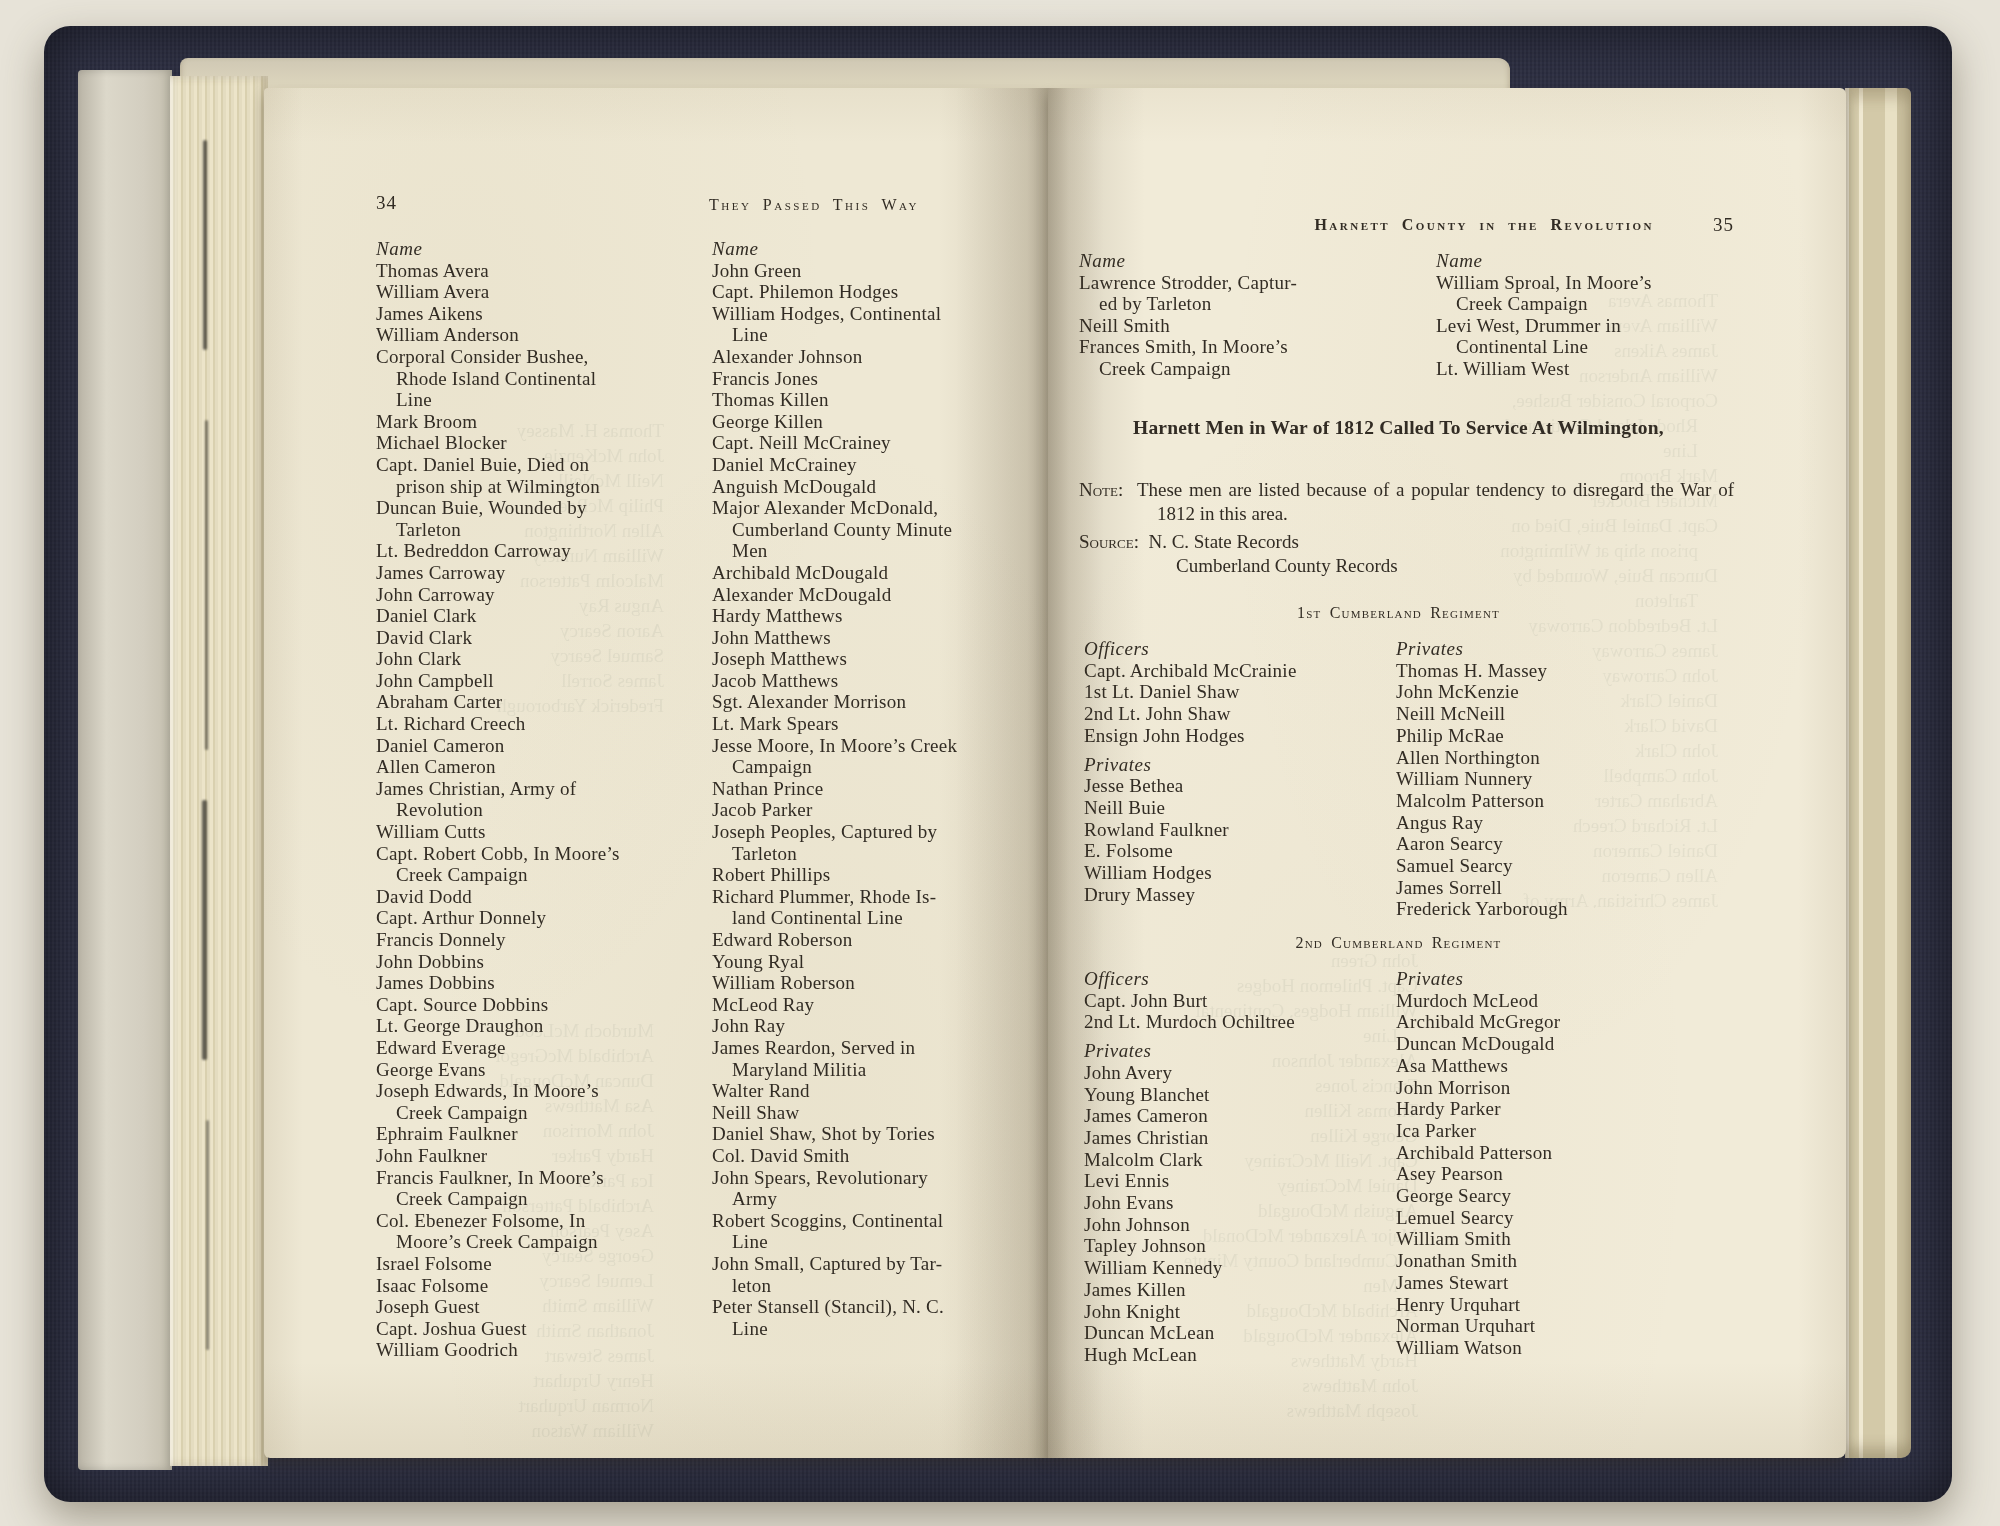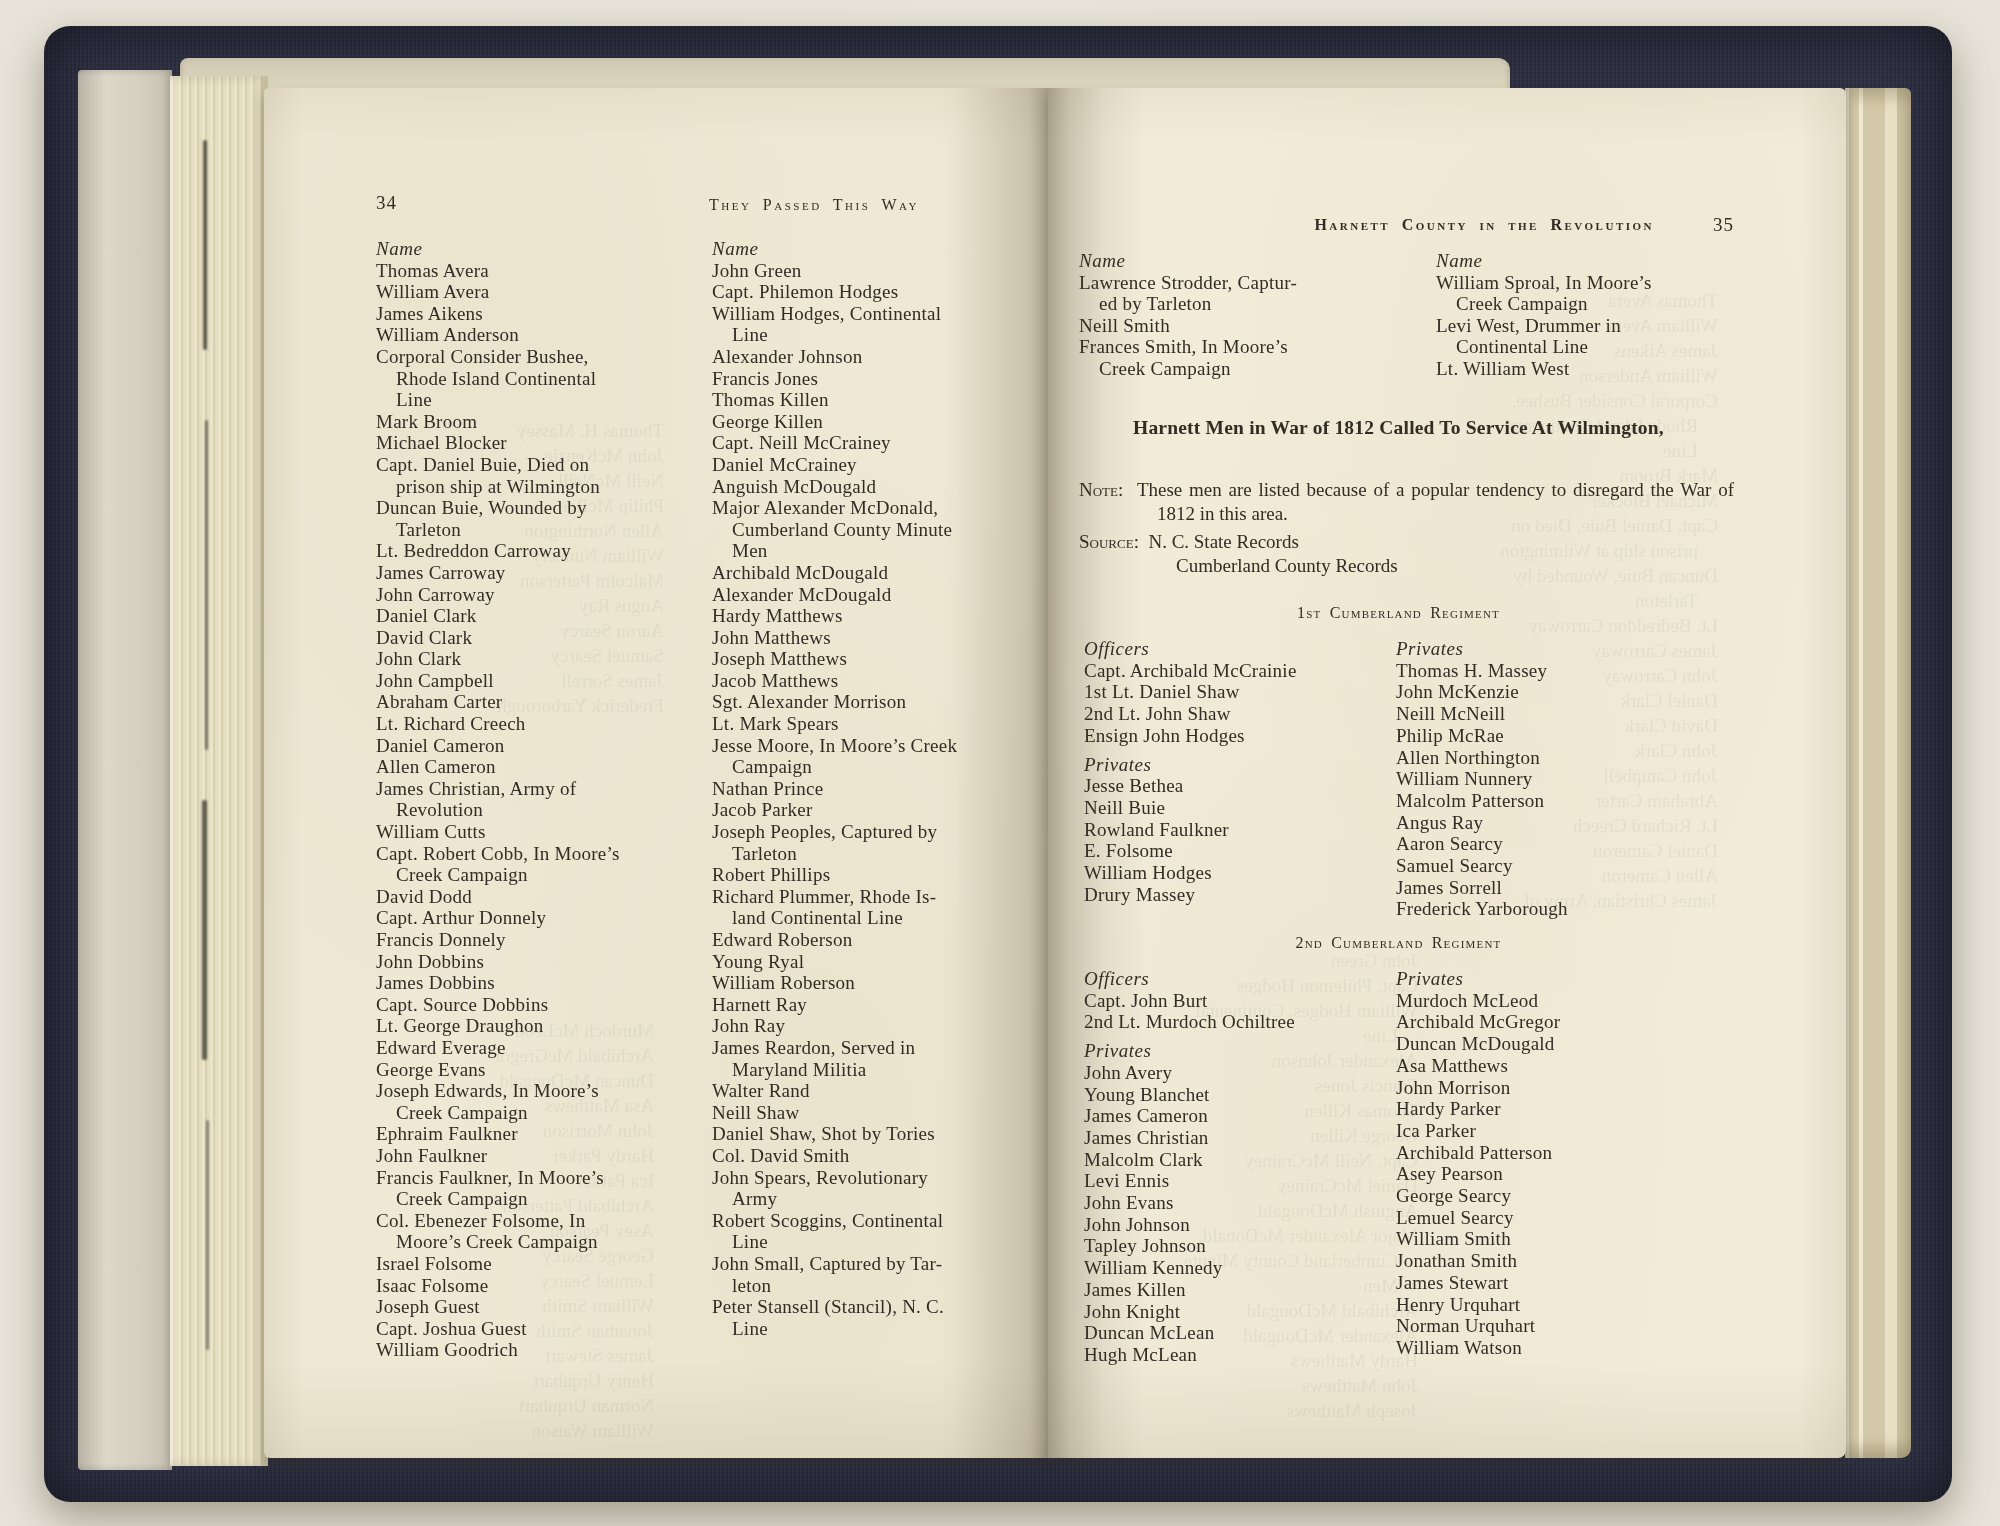--- a/index.html
+++ b/index.html
@@ -451,21 +451,21 @@
           <div class="entry">
             <div>Edward Roberson</div>
           </div>
           <div class="entry">
             <div>Young Ryal</div>
           </div>
           <div class="entry">
             <div>William Roberson</div>
           </div>
           <div class="entry">
-            <div>Harnett Ray</div>
+            <div>McLeod Ray</div>
           </div>
           <div class="entry">
             <div>John Ray</div>
           </div>
           <div class="entry">
             <div>James Reardon, Served in</div>
             <div class="cont">Maryland Militia</div>
           </div>
           <div class="entry">
             <div>Walter Rand</div>

